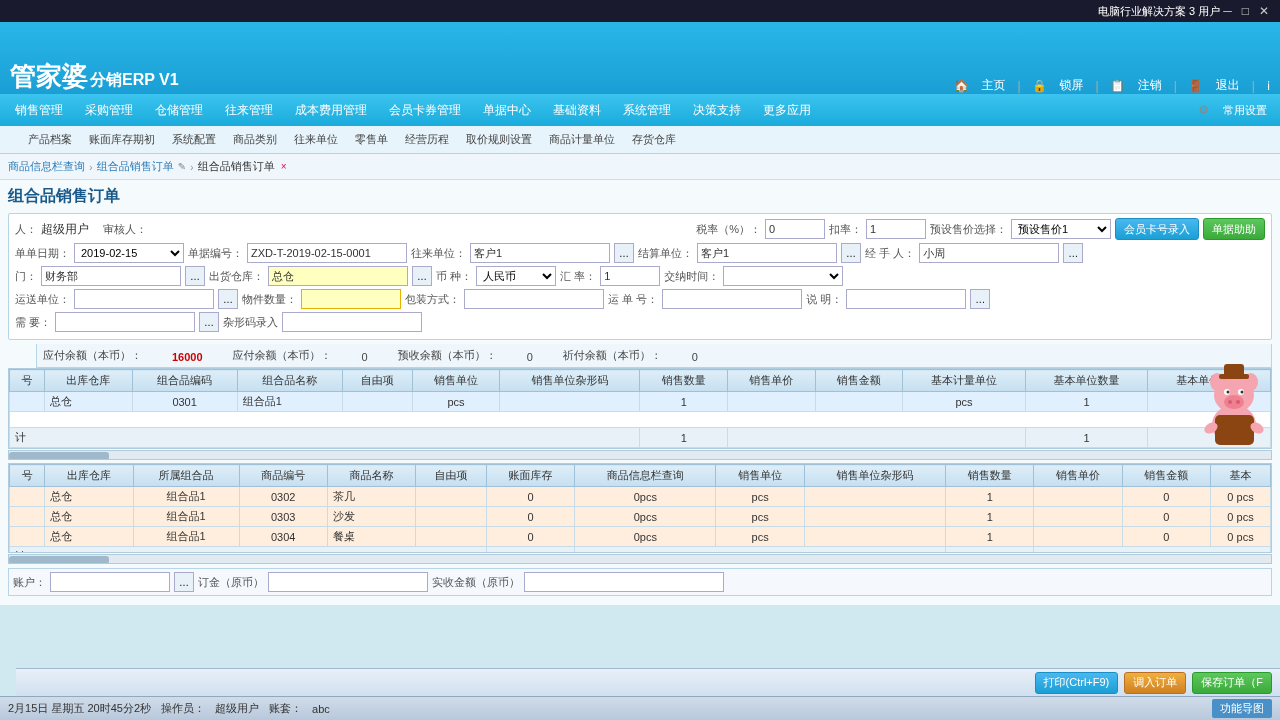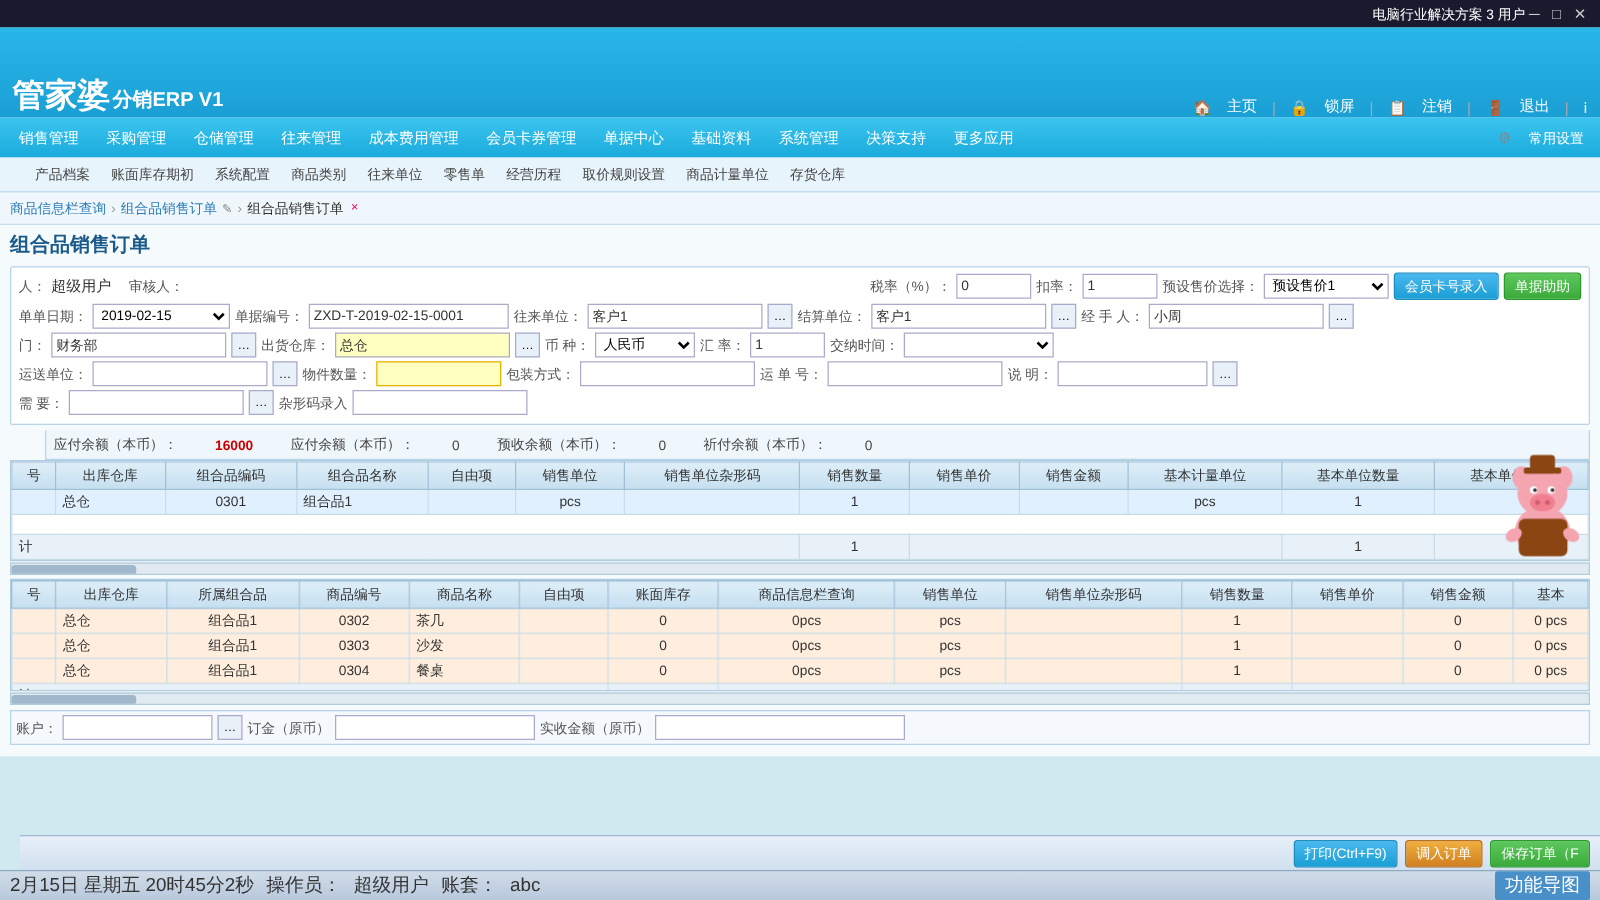--- a/index.html
+++ b/index.html
@@ -75,21 +75,21 @@
     .hscroll-thumb { height: 8px; width: 100px; background: #a0b8cc; position: absolute; left: 0; top: 1px; border-radius: 3px; }
 
     
     .footer { background: linear-gradient(180deg, #e8f0f8 0%, #d0e0f0 100%); border-top: 1px solid #a0b8d0; height: 28px; display: flex; align-items: center; padding: 0 8px; gap: 8px; }
     .footer-right { margin-left: auto; display: flex; gap: 6px; }
 
     
     .mascot { position: fixed; right: 10px; top: 340px; width: 80px; height: 100px; z-index: 10; }
 
     
-    .status-bar { position: fixed; bottom: 0; left: 0; right: 0; background: linear-gradient(180deg, #d0dce8 0%, #b8c8dc 100%); border-top: 1px solid #90a8c0; height: 24px; display: flex; align-items: center; padding: 0 8px; font-size: 15px; color: #333; gap: 10px; }
+    .status-bar { position: fixed; bottom: 0; left: 0; right: 0; background: linear-gradient(180deg, #d0dce8 0%, #b8c8dc 100%); border-top: 1px solid #90a8c0; height: 24px; display: flex; align-items: center; padding: 0 8px; font-size: 11px; color: #333; gap: 10px; }
     .status-bar-right { margin-left: auto; }
     .settings-icon { color: #888; font-size: 12px; margin-right: 4px; }
     .divider { color: #aaa; }
   </style>
 </head>
 <body>
 
 <div class="title-bar">
   <div class="title-bar-left">
     <span>电脑行业解决方案 3 用户</span>

